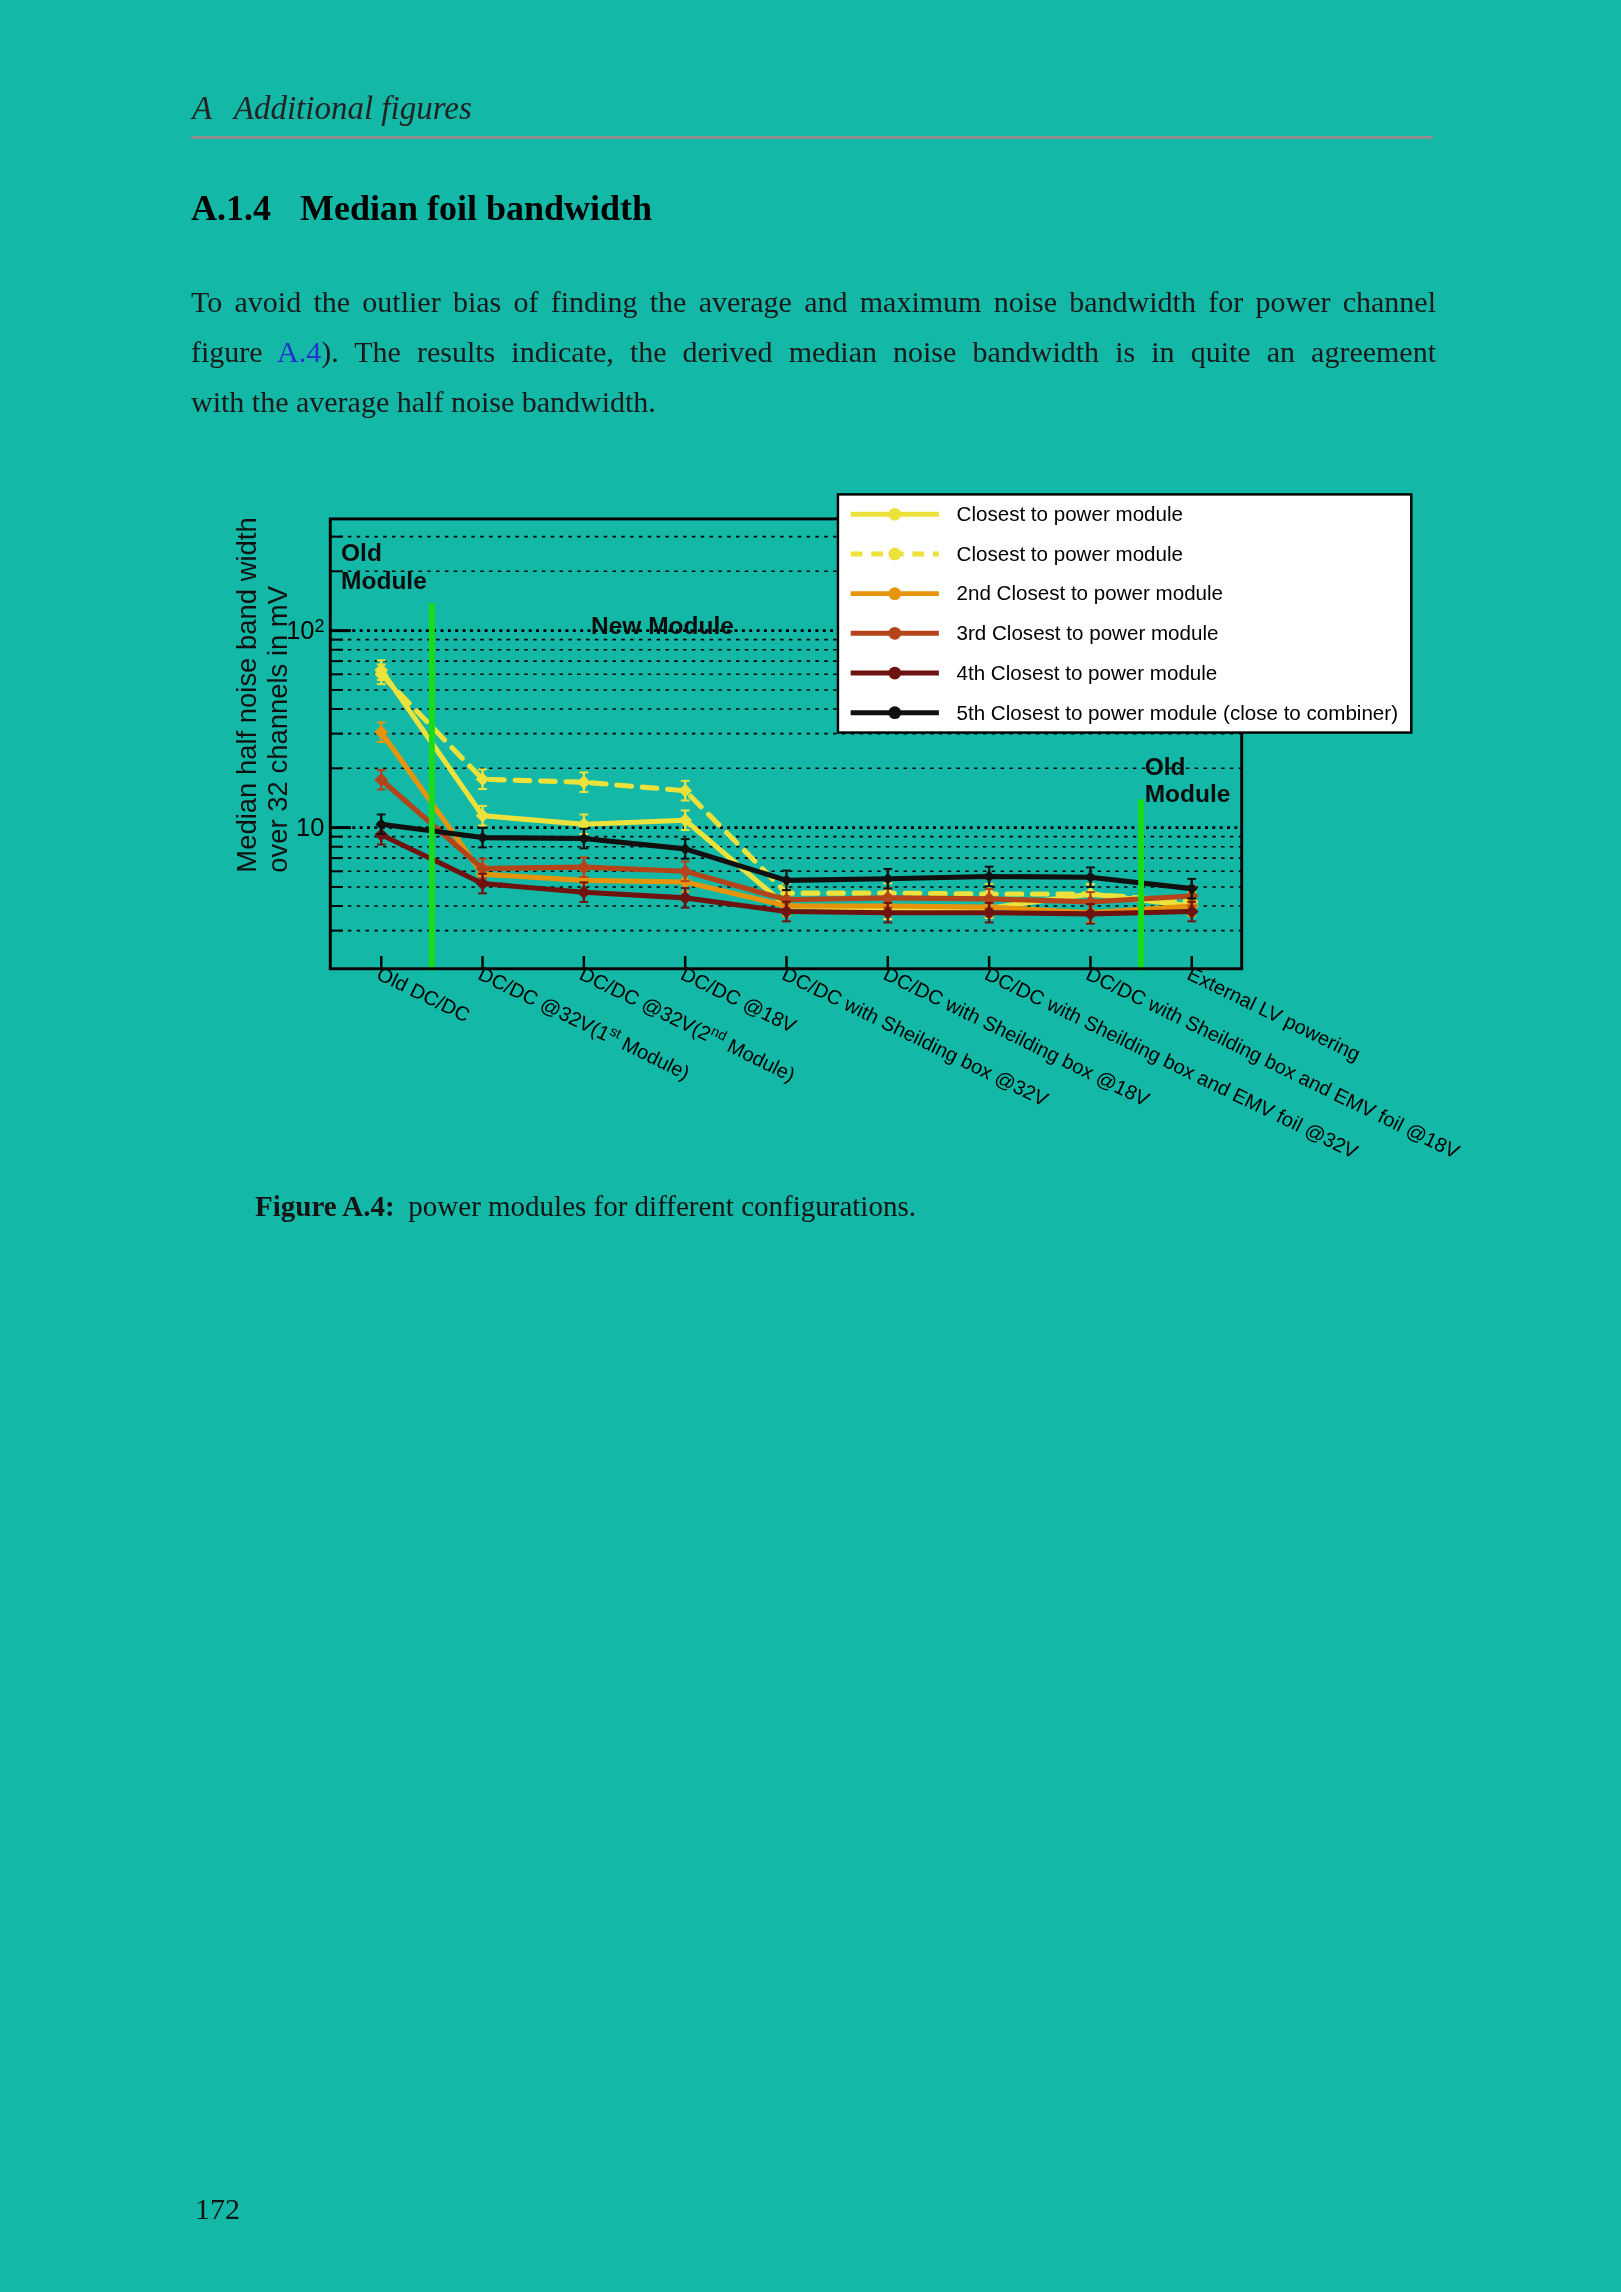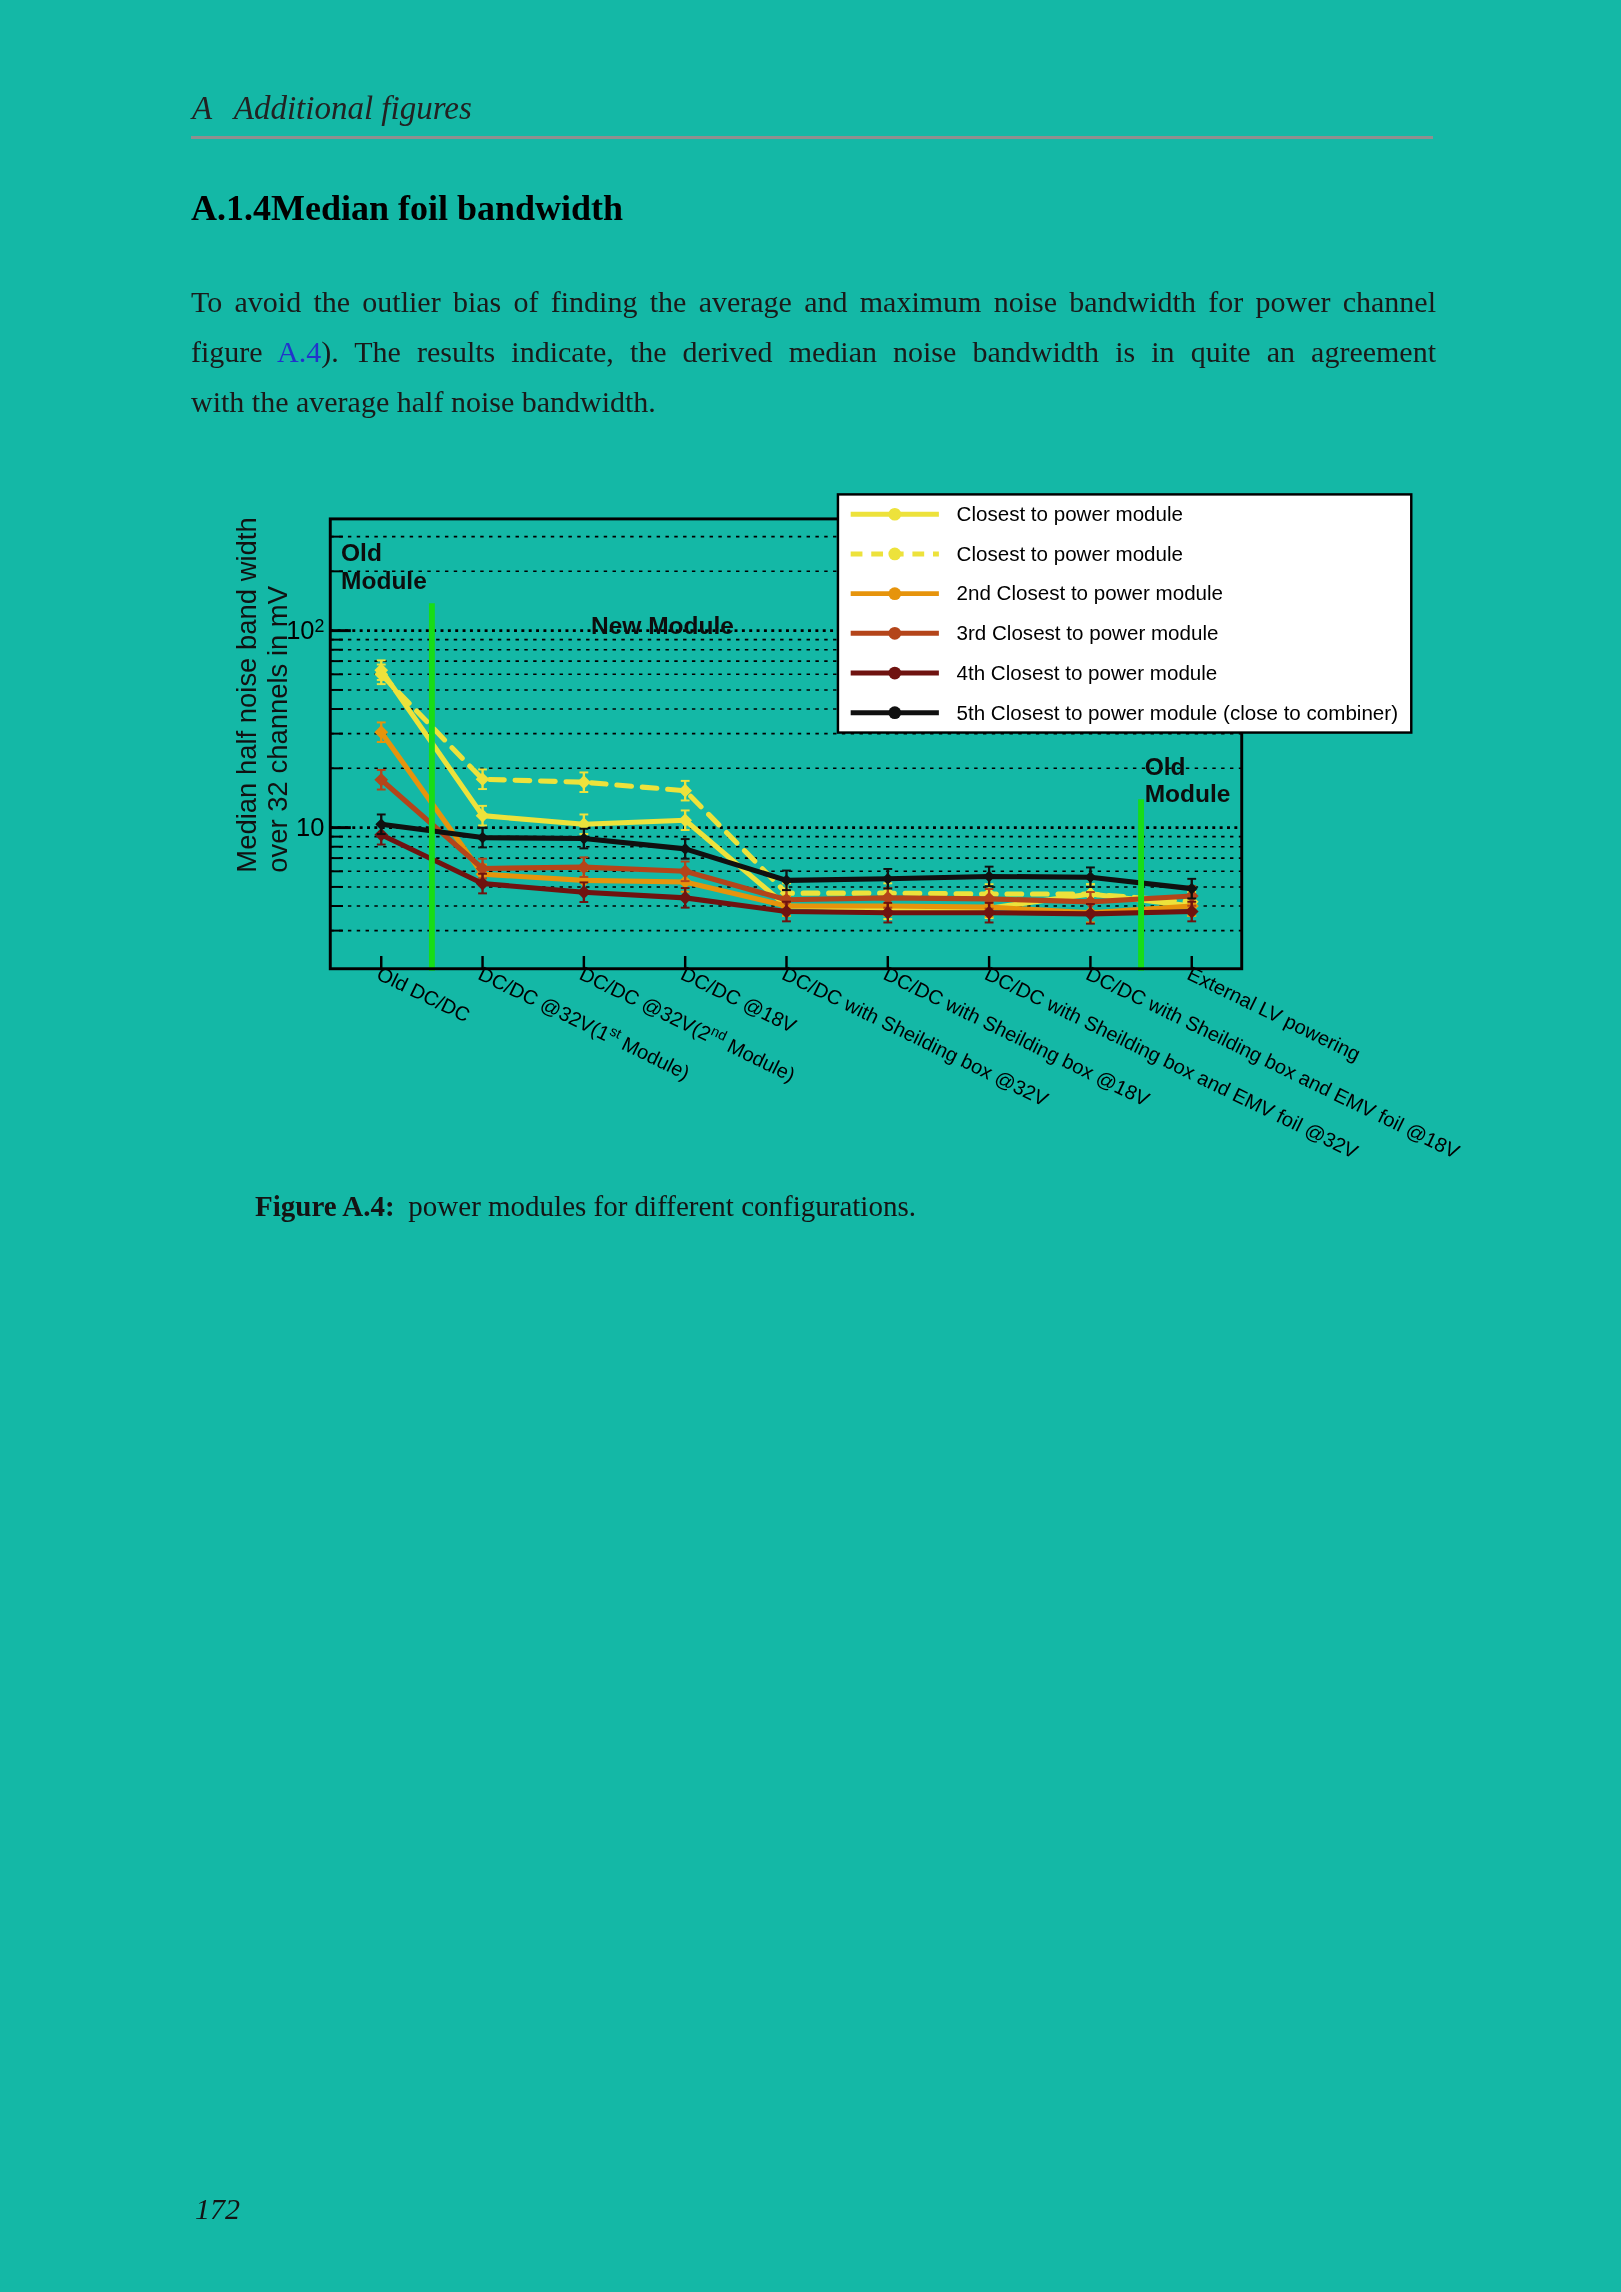--- a/index.html
+++ b/index.html
@@ -15,33 +15,33 @@
   #running-header{
     left:192px; top:90px; font-style:italic; font-size:33px; color:#222;
   }
   #running-header .chap{margin-right:21.6px;}
   #header-rule{
     left:191px; top:136px; width:1242px; height:2.9px; background:#8f8f8f;
   }
   #section-heading{
     left:191px; top:187px; font-weight:bold; font-size:36px; color:#000;
   }
-  #section-heading .num{}
+  #section-heading .num{margin-right:29px;}
   #paragraph{
     left:191px; top:277px; width:1245px; font-size:30px; line-height:50px; color:#1a1a1a;
   }
   .pline{text-align:justify; text-align-last:justify;}
   .pline.last{text-align-last:left;}
   #figure-ref-link{text-decoration:none; cursor:pointer;}
   #chart-svg{left:0; top:461px;}
   #caption{
     left:255px; top:1160px; width:1137px; display:flex; font-size:29px; line-height:38px;margin-top:27px;
   }
   #caption .cap-label{font-weight:bold; white-space:nowrap; margin-right:13.7px;}
-  #page-number{left:195px; top:2192px; font-size:30px;font-style:italic;}
+  #page-number{left:195px; top:2192px; font-size:30px;}
 </style>
 </head>
 <body>
 
 <div id="page">
 
   <div id="running-header" class="abs">
     <span class="chap">A</span><span>Additional figures</span>
   </div>
   <div id="header-rule" class="abs"></div>

